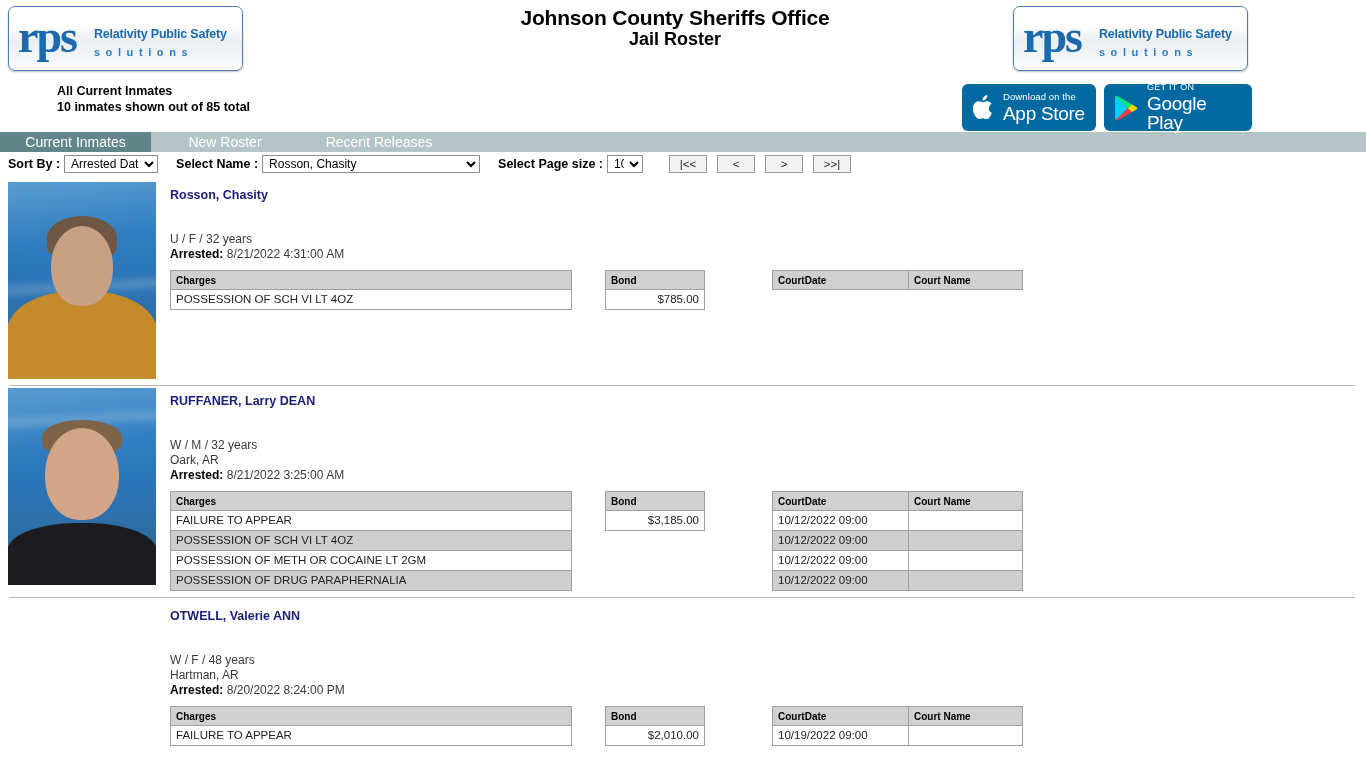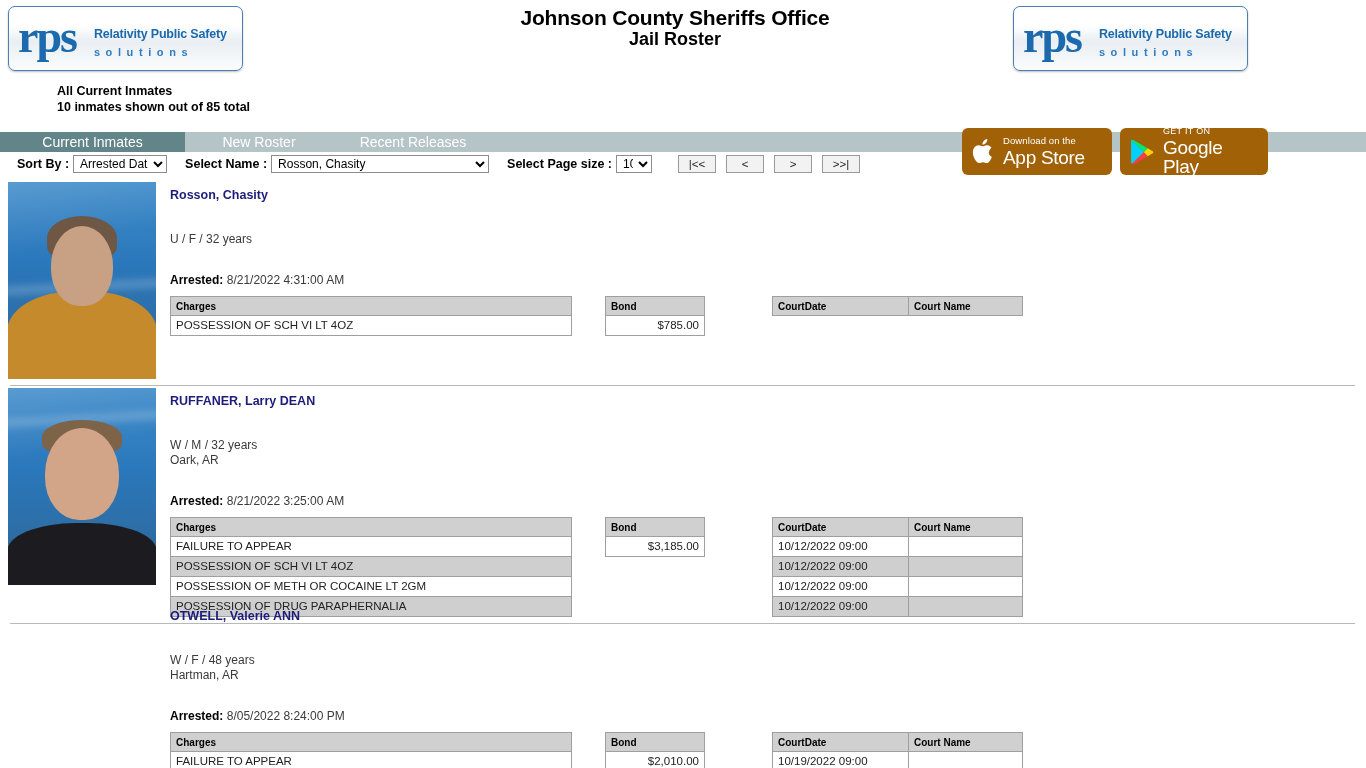--- a/index.html
+++ b/index.html
@@ -110,29 +110,28 @@
   
   .badges {
     position: absolute;
     left: 962px;
     top: 84px;
     display: flex;
     gap: 8px;
   }
   .badge {
     height: 47px;
-    background: #a16207;
+    background: #0369a1;
     border-radius: 6px;
     display: flex;
     align-items: center;
     padding: 0 11px 0 9px;
     color: #ffffff;
-    margin-top: 44px;
-  }
-  .badge-apple { width: 150px; }
+  }
+  .badge-apple { width: 134px; }
   .badge-google { width: 148px; }
   .badge-icon { margin-right: 7px; flex: none; display:flex; align-items:center; }
   .badge-text { line-height: 1; }
   .badge-small {
     font-size: 9.5px;
     letter-spacing: 0.1px;
     display: block;
     margin-bottom: 2px;
   }
   .badge-big {
@@ -154,30 +153,30 @@
   .tab {
     color: #ffffff;
     padding: 0 14px;
     display: flex;
     align-items: center;
     line-height: 20px;
     cursor: pointer;
     white-space: nowrap;
   }
   .tab-active { background: #62858a; }
-  .tab-1 { width: 185px; justify-content: center; }
+  .tab-1 { width: 151px; justify-content: center; }
   .tab-2 { width: 148px; justify-content: center; }
   .tab-3 { width: 160px; justify-content: center; }
 
   
   .controls {
     height: 23px;
     display: flex;
     align-items: center;
-    padding-left: 17px;
+    padding-left: 8px;
     font-size: 12.5px;
     font-weight: bold;
     color: #000000;
     gap: 0;
     border-bottom: none;
   }
   .ctl-label { margin-right: 4px; white-space: nowrap; }
   select {
     font-family: "Liberation Sans", sans-serif;
     font-size: 12px;
@@ -288,21 +287,20 @@
     display: inline-block;
   }
   .demo-block {
     margin-top: 29px;
     font-size: 12px;
     color: #3a3a3a;
     line-height: 15px;
   }
   .demo-line { line-height: 15px; }
   .arrest-line {
-    margin-top: 26px;
     font-size: 12px;
     color: #3a3a3a;
     line-height: 15px;
   }
   .arrest-line b { color: #000000; font-weight: bold; }
 
   
   .tables {
     display: flex;
     margin-top: 8px;
@@ -562,21 +560,21 @@
           </div></div>
       </div>
       <div class="divider"></div>
     </div>
     <div class="record record-3">
       <div class="record-inner">
         <div class="mug-col"></div>
         <div class="info-col"><a class="inmate-name">OTWELL, Valerie ANN</a><div class="demo-block">
             <div class="demo-line">W / F / 48 years</div>
             <div class="demo-line">Hartman, AR</div>
-          </div><div class="arrest-line"><b>Arrested:</b> <span>8/05/2022 8:24:00 PM</span></div><div class="tables">
+          </div><div class="arrest-line"><b>Arrested:</b> <span>8/20/2022 8:24:00 PM</span></div><div class="tables">
             <table class="rtab tab-charges">
               <tbody>
                 <tr>
                   <th>Charges</th>
                 </tr>
                 <tr class="">
                   <td>FAILURE TO APPEAR</td>
                 </tr>
               </tbody>
             </table>

